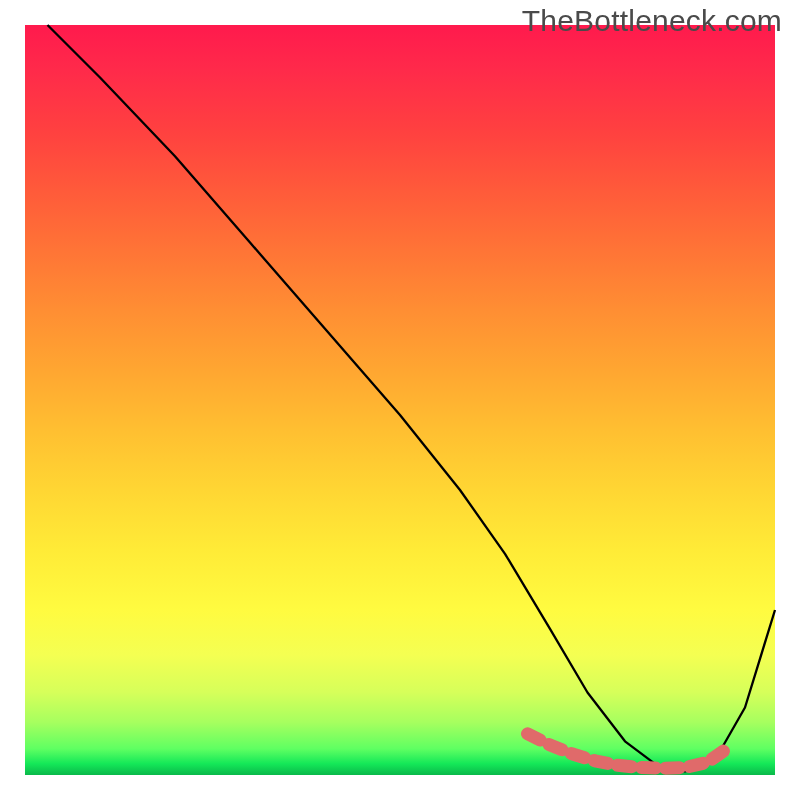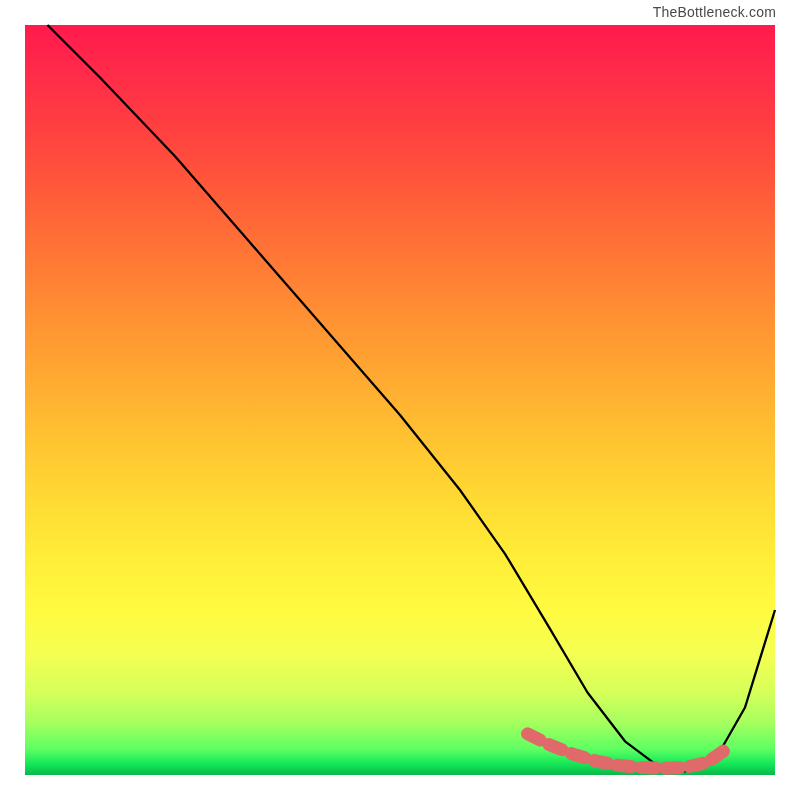--- a/index.html
+++ b/index.html
@@ -37,23 +37,23 @@
       #d6ff5a 89%,
       #a6ff5f 93%,
       #5fff62 96.5%,
       #14e858 98.5%,
       #0ab84a 100%
     );
   }
   .watermark {
     position: absolute;
     top: 4px;
-    right: 24px;
+    right: 18px;
     color: #4a4a4a;
-    font-size: 14px;
+    font-size: 30px;
     font-weight: 500;
     letter-spacing: 0.2px;
   }
   svg.overlay {
     position: absolute;
     left: 0;
     top: 0;
     width: 800px;
     height: 800px;
     pointer-events: none;

